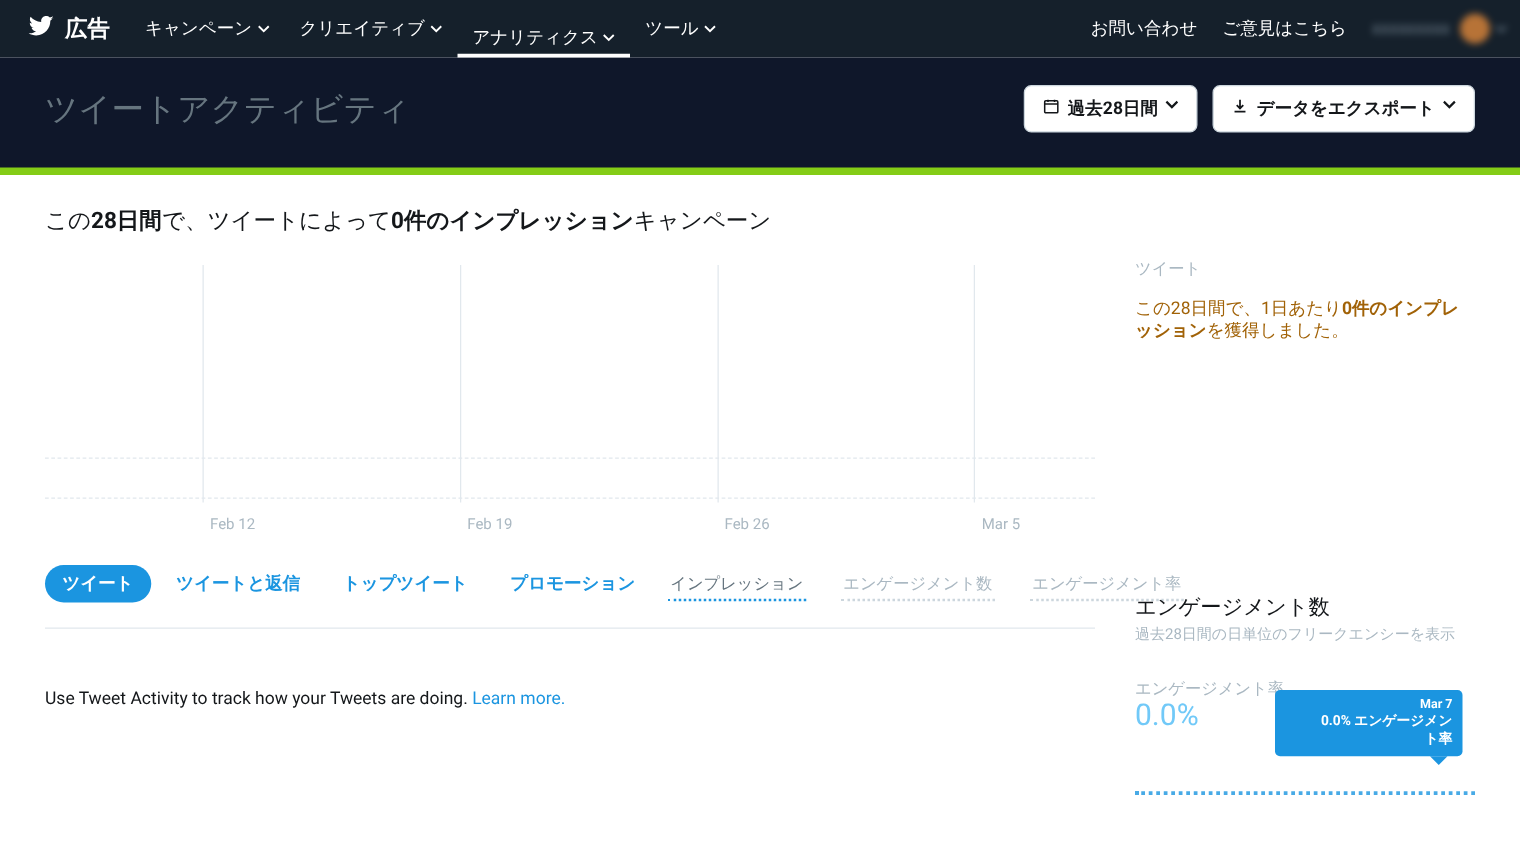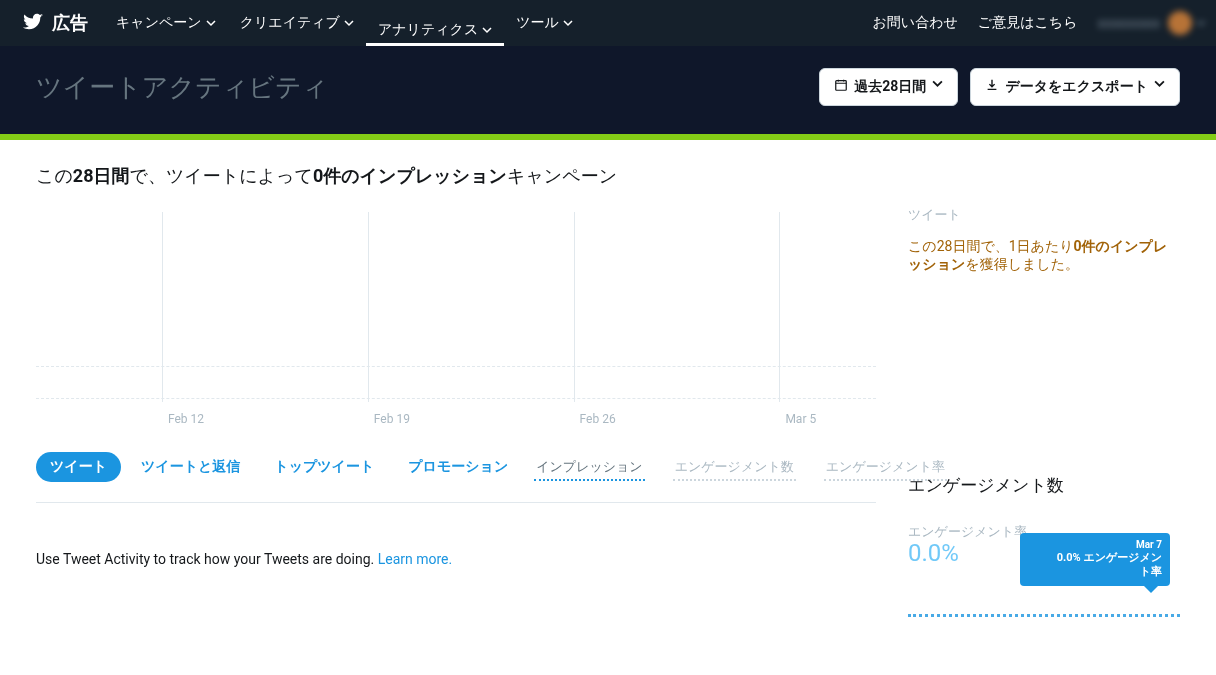--- a/index.html
+++ b/index.html
@@ -220,20 +220,21 @@
     <div class="right-col">
       <div>
         <div class="side-label">ツイート</div>
         <div class="side-text">
           <span>この28日間で、1日あたり</span><b>0件のインプレッション</b><span>を獲得しました。</span>
         </div>
       </div>
 
       <div class="eng-block" style="margin-top:200px;">
         <div class="eng-title">エンゲージメント数</div>
+        <div class="eng-sub">過去28日間の日単位のフリークエンシーを表示</div>
         <div class="eng-rate-label">エンゲージメント率</div>
         <div class="eng-rate-val">0.0%</div>
 
         <div class="tooltip-wrap">
           <div class="tooltip">
             <div class="date">Mar 7</div>
             <div class="val">0.0% エンゲージメント率</div>
           </div>
         </div>
 

